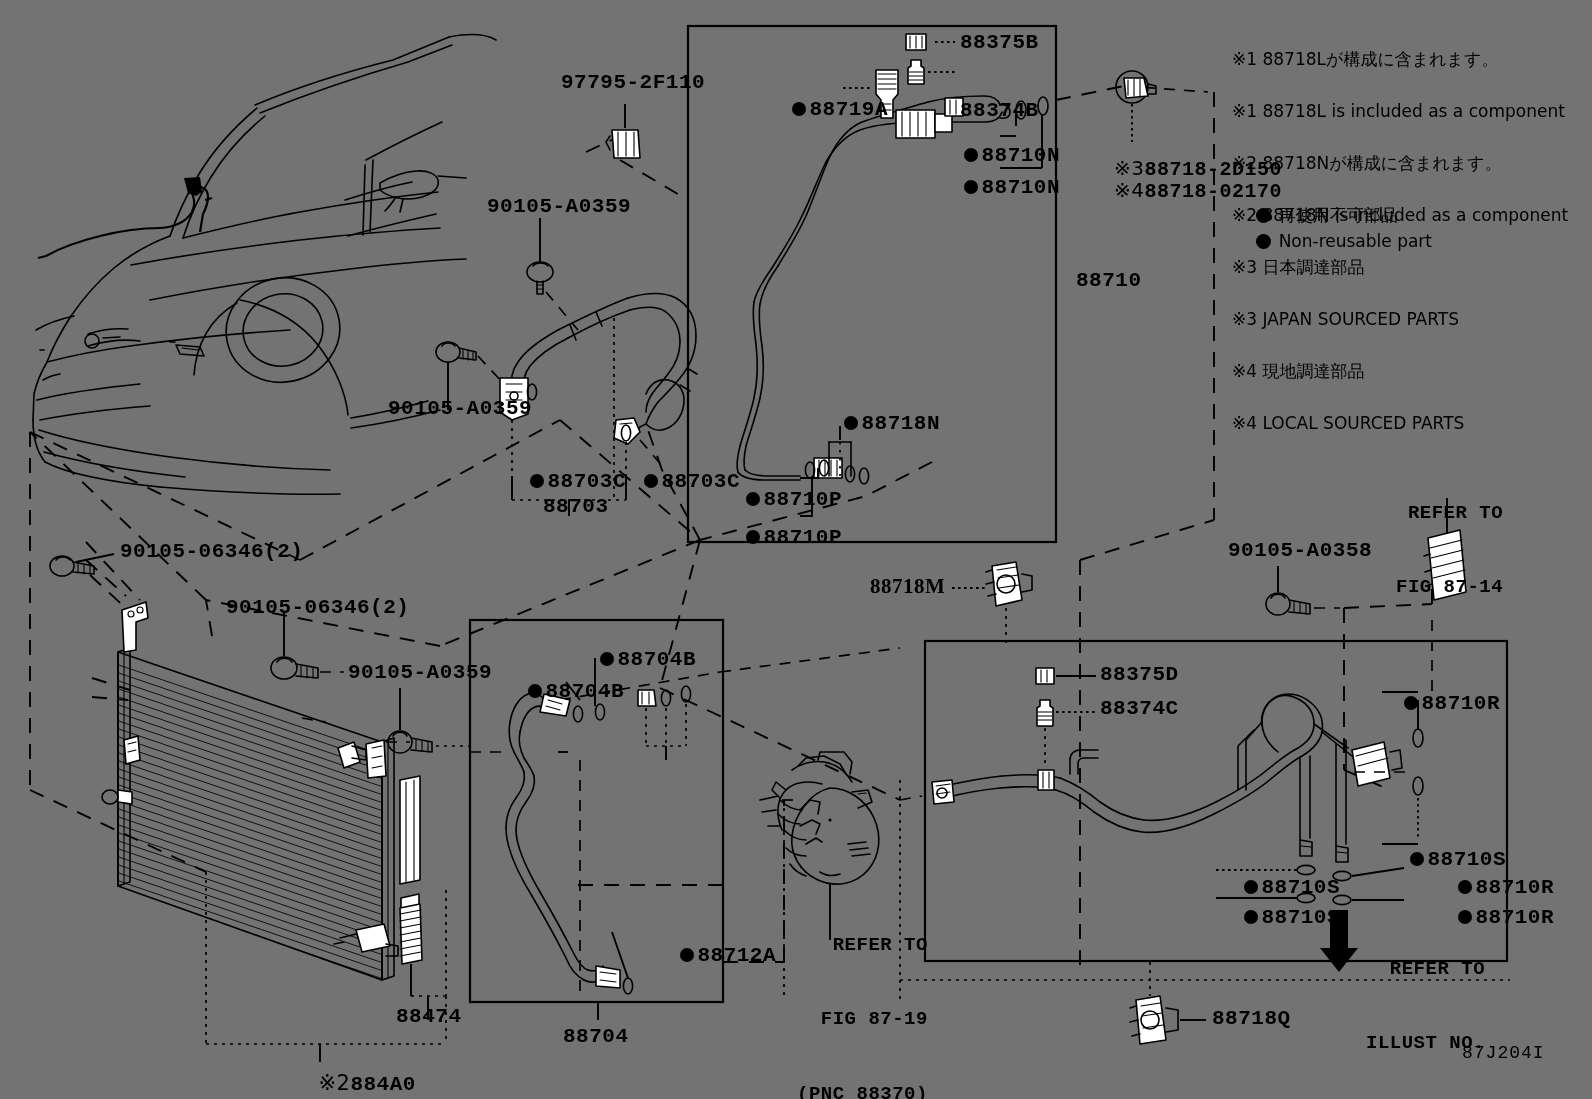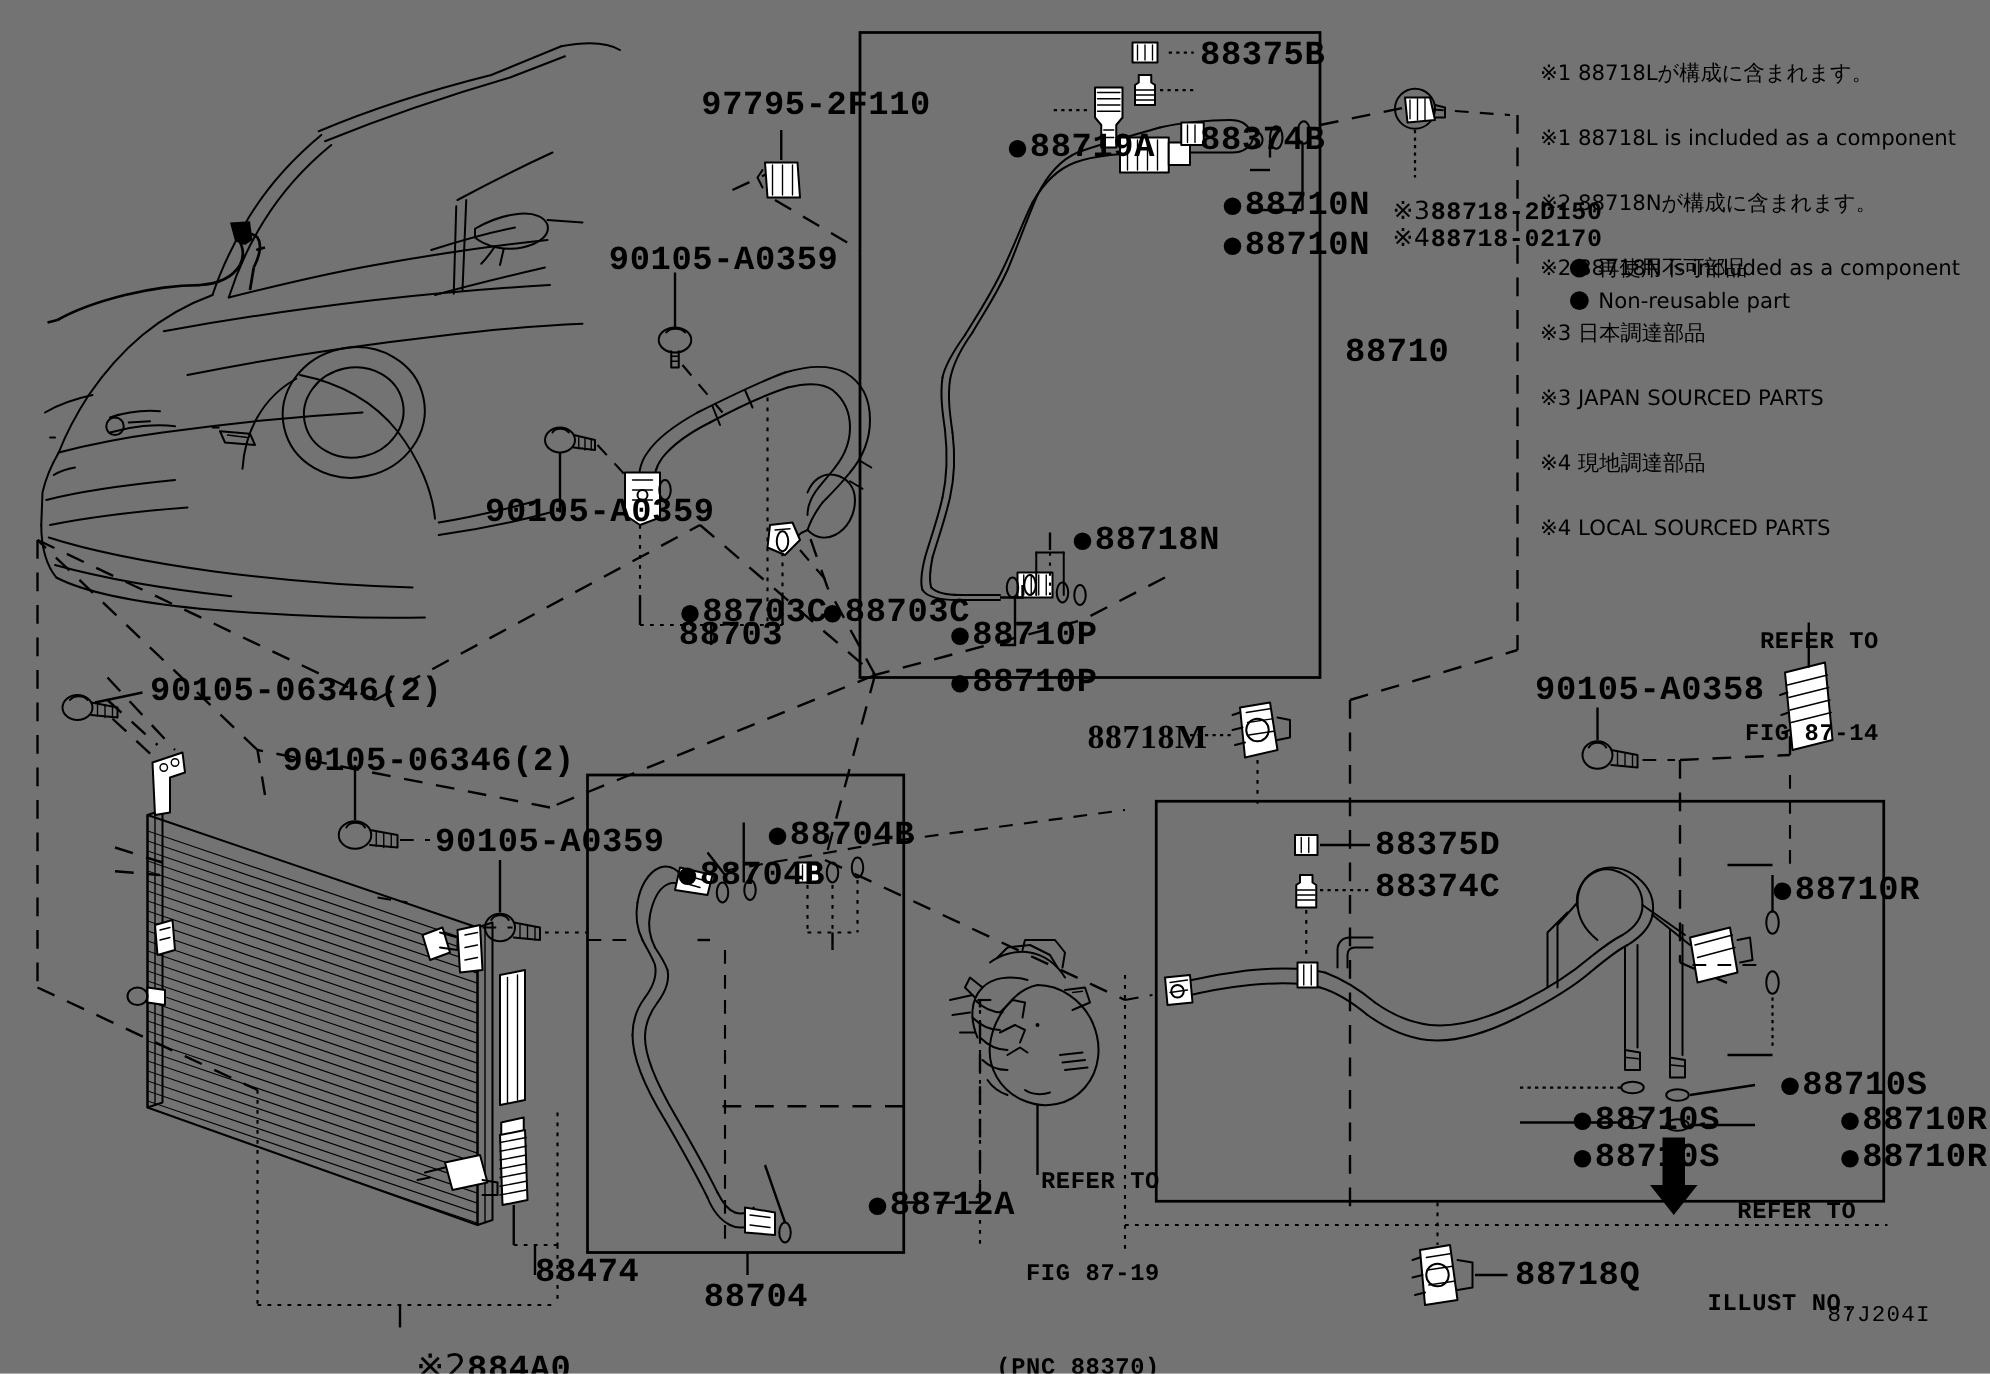--- a/index.html
+++ b/index.html
@@ -18,21 +18,21 @@
 
   
   .lbl{
     position:absolute;
     white-space:pre;
     font-family:"Liberation Mono","DejaVu Sans Mono",monospace;
     font-weight:bold;
     letter-spacing:.5px;
     line-height:1.02;
   }
-  .pn{font-size:27px;}
+  .pn{font-size:21px;}
   .pn-s{font-size:20px;}
   .ref{font-size:19px;font-weight:bold;line-height:1.3;text-align:right;}
   .note-jp{
     font-family:"DejaVu Sans","Liberation Sans",sans-serif;
     font-size:17px;font-weight:normal;letter-spacing:0;
   }
   .code{
     font-size:18px;font-weight:normal;letter-spacing:1px;
   }
   .dot{
@@ -772,21 +772,21 @@
   <div class="lbl pn" style="left:694px;top:468px;">
     <span class="dot"></span><span>88710P</span>
   </div>
   <div class="lbl pn" style="left:694px;top:506px;">
     <span class="dot"></span><span>88710P</span>
   </div>
 
   <div class="lbl pn" style="left:120px;top:541px;">90105-06346(2)</div>
   <div class="lbl pn" style="left:226px;top:597px;">90105-06346(2)</div>
   <div class="lbl pn" style="left:348px;top:662px;">90105-A0359</div>
-  <div class="lbl pn" style="left:396px;top:1006px;margin-left:32px;">88474</div>
+  <div class="lbl pn" style="left:396px;top:1006px;">88474</div>
   <div class="lbl pn" style="left:266px;top:1052px;">
     <span class="starmark">※2</span><span>884A0</span>
   </div>
 
   <div class="lbl pn" style="left:548px;top:628px;">
     <span class="dot"></span><span>88704B</span>
   </div>
   <div class="lbl pn" style="left:476px;top:660px;">
     <span class="dot"></span><span>88704B</span>
   </div>

